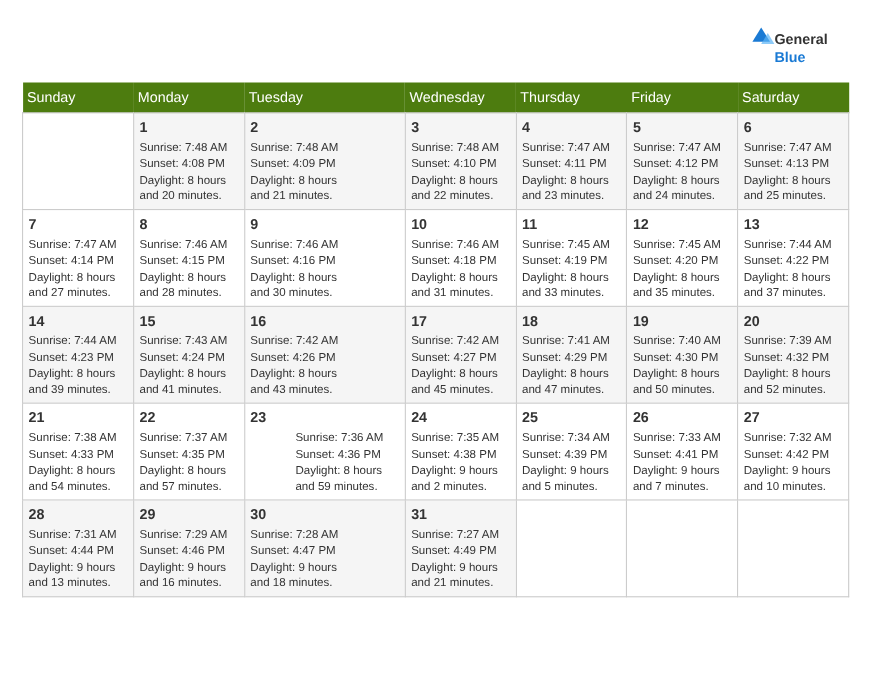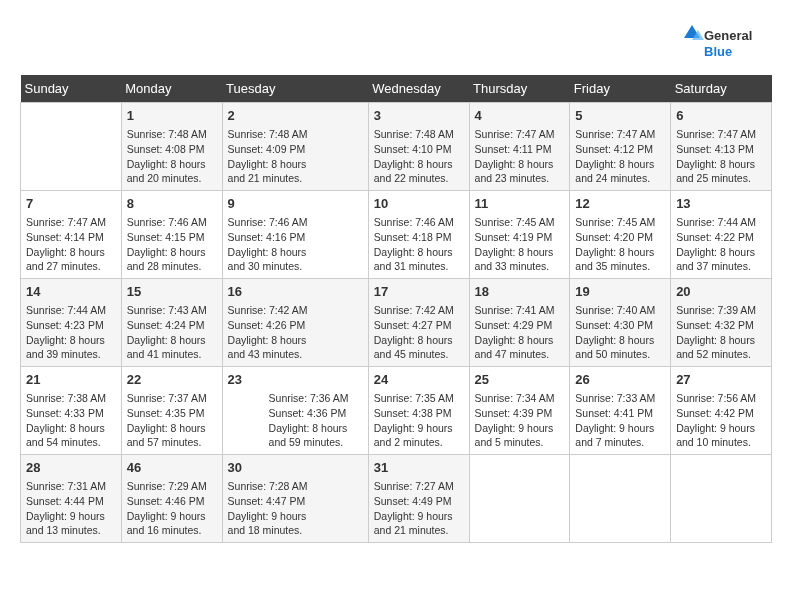--- a/index.html
+++ b/index.html
@@ -33,21 +33,21 @@
       font-size: 16px;
       font-weight: normal;
       color: #555;
     }
     table {
       width: 100%;
       border-collapse: collapse;
       font-size: 11px;
     }
     thead tr th {
-      background-color: #404040;
+      background-color: #4d7c0f;
       color: #fff;
       padding: 6px 4px;
       text-align: left;
       font-size: 13px;
       font-weight: normal;
     }
     tbody tr td {
       border: 1px solid #ccc;
       vertical-align: top;
       padding: 4px 5px;
@@ -294,36 +294,36 @@
         </td>
         <td>
           <span class="day-num">26</span>
           <div class="day-info" style="white-space: pre-line;">Sunrise: 7:33 AM
 Sunset: 4:41 PM
 Daylight: 9 hours
 and 7 minutes.</div>
         </td>
         <td>
           <span class="day-num">27</span>
-          <div class="day-info" style="white-space: pre-line;">Sunrise: 7:56 AM
+          <div class="day-info" style="white-space: pre-line;">Sunrise: 7:32 AM
 Sunset: 4:42 PM
 Daylight: 9 hours
 and 10 minutes.</div>
         </td>
       </tr>
       <tr>
         <td>
           <span class="day-num">28</span>
           <div class="day-info" style="white-space: pre-line;">Sunrise: 7:31 AM
 Sunset: 4:44 PM
 Daylight: 9 hours
 and 13 minutes.</div>
         </td>
         <td>
-          <span class="day-num">46</span>
+          <span class="day-num">29</span>
           <div class="day-info" style="white-space: pre-line;">Sunrise: 7:29 AM
 Sunset: 4:46 PM
 Daylight: 9 hours
 and 16 minutes.</div>
         </td>
         <td>
           <span class="day-num">30</span>
           <div class="day-info" style="white-space: pre-line;">Sunrise: 7:28 AM
 Sunset: 4:47 PM
 Daylight: 9 hours

